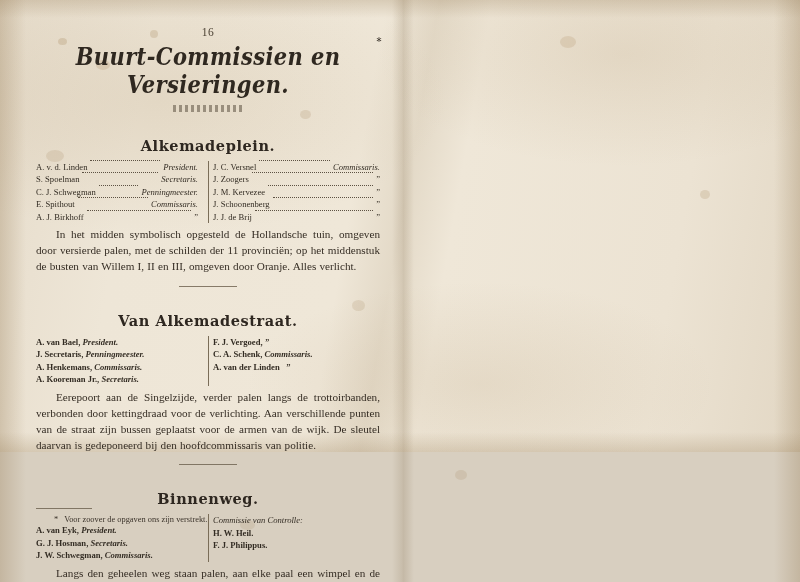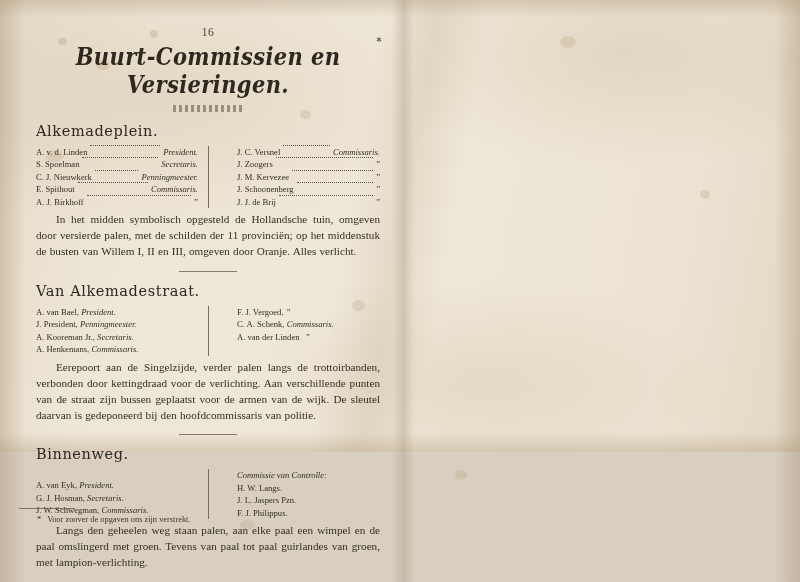--- a/index.html
+++ b/index.html
@@ -62,26 +62,26 @@
     position:absolute; right:-2px; top:-7px;
     font-size:10px; font-style:normal; font-weight:normal;
   }
   .squiggle {
     width:70px; height:7px; margin:9px auto 10px auto;
     background:repeating-linear-gradient(90deg,#5b5040 0 3px, transparent 3px 6px);
     opacity:.55;
   }
 
   h2.sec {
-    text-align:left;
+    text-align:center;
     font-family:"DejaVu Serif", serif;
-    font-weight:normal;
+    font-weight:bold;
     font-size:14.5px;
     letter-spacing:.6px;
-    margin:11px 0 7px 0;
+    margin:25px 0 7px 0;
     color:#2e2720;
   }
 
   .rule {
     width:58px; height:1px; background:#6b5f4c;
     margin:11px auto 9px auto; opacity:.8;
   }
 
   p.body {
     font-size:11.2px;
@@ -94,32 +94,32 @@
     word-spacing:.4px;
   }
 
   
   .names {
     display:flex; font-size:8.6px; line-height:1.45; margin:2px 0 4px 0;
     color:#332c23;
   }
   .names .nc { width:50%; box-sizing:border-box; }
   .names .nc.left  { padding-right:10px; }
-  .names .nc.right { padding-left:28px; }
+  .names .nc.right { padding-left:4px; }
   .nrow { display:flex; align-items:flex-start; white-space:nowrap; }
   .nname { flex:0 0 auto; }
   .dots { flex:1 1 auto; margin:0 3px; position:relative; top:-1px;
           border-bottom:1px dotted #5d5243; min-width:8px; }
   .nrole { flex:0 0 auto; font-style:italic; }
   .nrole.ditto { font-style:normal; letter-spacing:0; }
-  .plain-row { white-space:nowrap; }
+  .plain-row { white-space:nowrap;font-weight:bold; }
   .plain-row .r { font-style:italic; }
   .subhead { font-style:italic; text-align:left; display:block; }
 
-  .footnote-wrap { position:absolute; left:19px; top:508px; width:344px; }
+  .footnote-wrap { position:absolute; left:36px; top:508px; width:344px; }
   .fn-rule { width:56px; height:1px; background:#6b5f4c; opacity:.8; margin-bottom:6px; }
   .footnote { font-size:8.4px; padding-left:18px; color:#3b332a; }
   .footnote .ast { margin-right:6px; }
 </style>
 </head>
 <body>
 
 <div class="book">
   <div class="gutter"></div>
   <div class="edge-l"></div>
@@ -154,21 +154,21 @@
               <span class="nname">A. v. d. Linden</span>
               <span class="dots"></span>
               <span class="nrole">President.</span>
             </div>
           <div class="nrow">
               <span class="nname">S. Spoelman</span>
               <span class="dots"></span>
               <span class="nrole">Secretaris.</span>
             </div>
           <div class="nrow">
-              <span class="nname">C. J. Nieuwkerk</span>
+              <span class="nname">C. J. Schwegman</span>
               <span class="dots"></span>
               <span class="nrole">Penningmeester.</span>
             </div>
           <div class="nrow">
               <span class="nname">E. Spithout</span>
               <span class="dots"></span>
               <span class="nrole">Commissaris.</span>
             </div>
           <div class="nrow">
               <span class="nname">A. J. Birkhoff</span>
@@ -204,44 +204,43 @@
             </div>
         </div>
       </div>
       <p class="body">In het midden symbolisch opgesteld de Hollandsche tuin, omgeven door versierde palen, met de schilden der 11 provinciën; op het middenstuk de busten van Willem I, II en III, omgeven door Oranje.  Alles verlicht.</p>
       <div class="rule"></div>
 
       <h2 class="sec">Van Alkemadestraat.</h2>
       <div class="names">
         <div class="nc left">
           <div class="plain-row"><span>A. van Bael,</span> <span class="r">President.</span></div>
-          <div class="plain-row"><span>J. President,</span> <span class="r">Penningmeester.</span></div>
+          <div class="plain-row"><span>J. Secretaris,</span> <span class="r">Penningmeester.</span></div>
+          <div class="plain-row"><span>A. Henkemans,</span> <span class="r">Commissaris.</span></div>
           <div class="plain-row"><span>A. Kooreman Jr.,</span> <span class="r">Secretaris.</span></div>
-          <div class="plain-row"><span>A. Henkemans,</span> <span class="r">Commissaris.</span></div>
         </div>
         <div class="nc right" style="border-left:1px solid #7a6d58;">
           <div class="plain-row"><span>F. J. Vergoed,</span> <span class="r">”</span></div>
           <div class="plain-row"><span>C. A. Schenk,</span> <span class="r">Commissaris.</span></div>
           <div class="plain-row"><span>A. van der Linden</span> &nbsp;&nbsp;<span class="r" style="font-style:normal">”</span></div>
         </div>
       </div>
       <p class="body">Eerepoort aan de Singelzijde, verder palen langs de trottoirbanden, verbonden door kettingdraad voor de verlichting.  Aan verschillende punten van de straat zijn bussen geplaatst voor de armen van de wijk.  De sleutel daarvan is gedeponeerd bij den hoofdcommissaris van politie.</p>
       <div class="rule"></div>
 
       <h2 class="sec">Binnenweg.</h2>
       <div class="names">
         <div class="nc left" style="padding-top:10px;">
           <div class="plain-row"><span>A. van Eyk,</span> <span class="r">President.</span></div>
           <div class="plain-row"><span>G. J. Hosman,</span> <span class="r">Secretaris.</span></div>
           <div class="plain-row"><span>J. W. Schwegman,</span> <span class="r">Commissaris.</span></div>
         </div>
         <div class="nc right" style="border-left:1px solid #7a6d58;">
           <span class="subhead">Commissie van Controlle:</span>
-          <div class="plain-row"><span>H. W. Langs.</span></div>
-          <div class="plain-row"><span>J. L. Jaspers Pzn.</span></div>
+          <div class="plain-row"><span>H. W. Heil.</span></div>
           <div class="plain-row"><span>F. J. Philippus.</span></div>
         </div>
       </div>
       <p class="body">Langs den geheelen weg staan palen, aan elke paal een wimpel en de paal omslingerd met groen.  Tevens van paal tot paal guirlandes van groen, met lampion-verlichting.</p>
 
     </div>
 
     <div class="footnote-wrap">
       <div class="fn-rule"></div>
       <div class="footnote"><span class="ast">*</span><span>Voor zoover de opgaven ons zijn verstrekt.</span></div>

